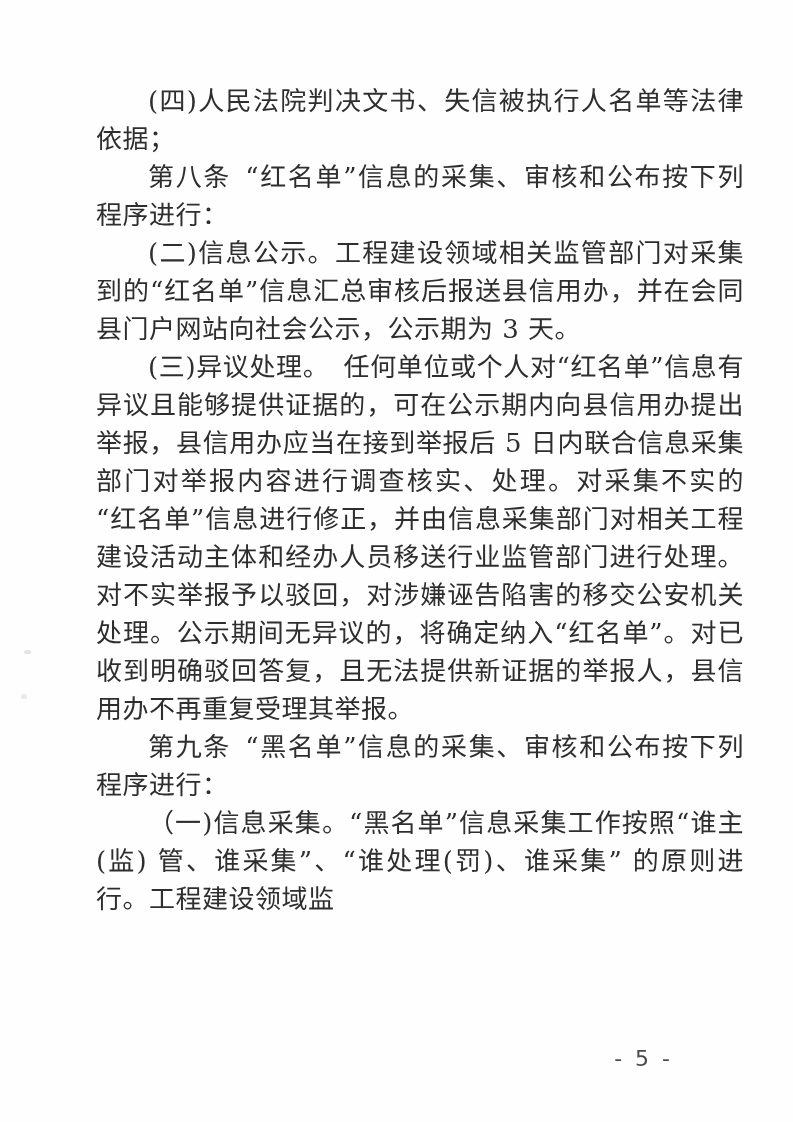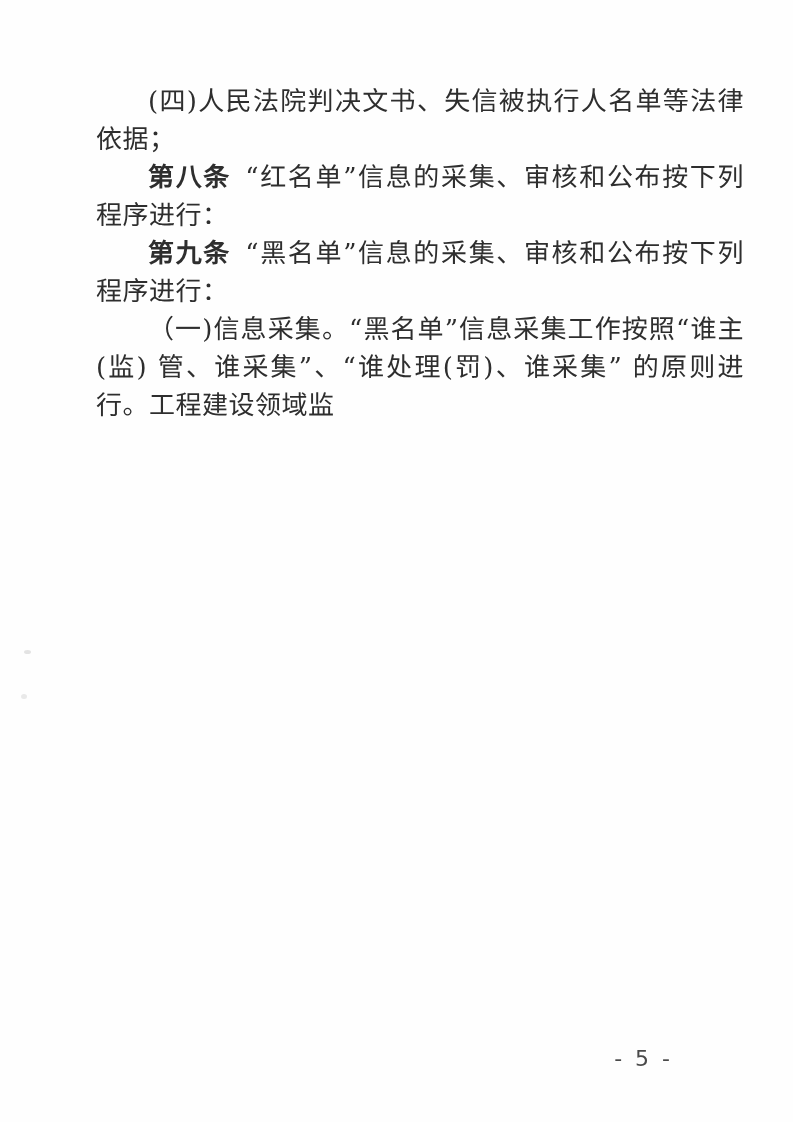--- a/index.html
+++ b/index.html
@@ -24,21 +24,21 @@
   }
   p.para {
     margin: 0;
     font-size: 26px;
     line-height: 38px;
     text-align: justify;
     text-indent: 2em;
     letter-spacing: 0.5px;
   }
   p.para b.lead {
-    font-weight: bold;
+    font-weight: normal;
   }
   p.para b.lead:not(:empty) {
     margin-right: 0.55em;
   }
   .page-number {
     position: absolute;
     right: 120px;
     top: 1046px;
     font-size: 22px;
     color: #4a4a4a;
@@ -54,20 +54,22 @@
   .speck-2 { left: 21px; top: 694px; width: 6px; height: 5px; opacity: 0.35; }
 </style>
 </head>
 <body>
 
 <div class="page">
 
   <div class="content">
     <p class="para"><b class="lead"></b><span>(四)人民法院判决文书、失信被执行人名单等法律依据；</span></p>
     <p class="para"><b class="lead">第八条</b><span>“红名单”信息的采集、审核和公布按下列程序进行：</span></p>
+    <p class="para"><b class="lead"></b><span>(二)信息公示。工程建设领域相关监管部门对采集到的“红名单”信息汇总审核后报送县信用办，并在会同县门户网站向社会公示，公示期为 3 天。</span></p>
+    <p class="para"><b class="lead">(三)异议处理。</b><span>任何单位或个人对“红名单”信息有异议且能够提供证据的，可在公示期内向县信用办提出举报，县信用办应当在接到举报后 5 日内联合信息采集部门对举报内容进行调查核实、处理。对采集不实的“红名单”信息进行修正，并由信息采集部门对相关工程建设活动主体和经办人员移送行业监管部门进行处理。对不实举报予以驳回，对涉嫌诬告陷害的移交公安机关处理。公示期间无异议的，将确定纳入“红名单”。对已收到明确驳回答复，且无法提供新证据的举报人，县信用办不再重复受理其举报。</span></p>
     <p class="para"><b class="lead">第九条</b><span>“黑名单”信息的采集、审核和公布按下列程序进行：</span></p>
     <p class="para"><b class="lead"></b><span>（一)信息采集。“黑名单”信息采集工作按照“谁主(监) 管、谁采集”、“谁处理(罚)、谁采集” 的原则进行。工程建设领域监</span></p>
   </div>
 
   <div class="page-number">- 5 -</div>
 
   <div class="speck speck-1"></div>
   <div class="speck speck-2"></div>
 
 </div>

